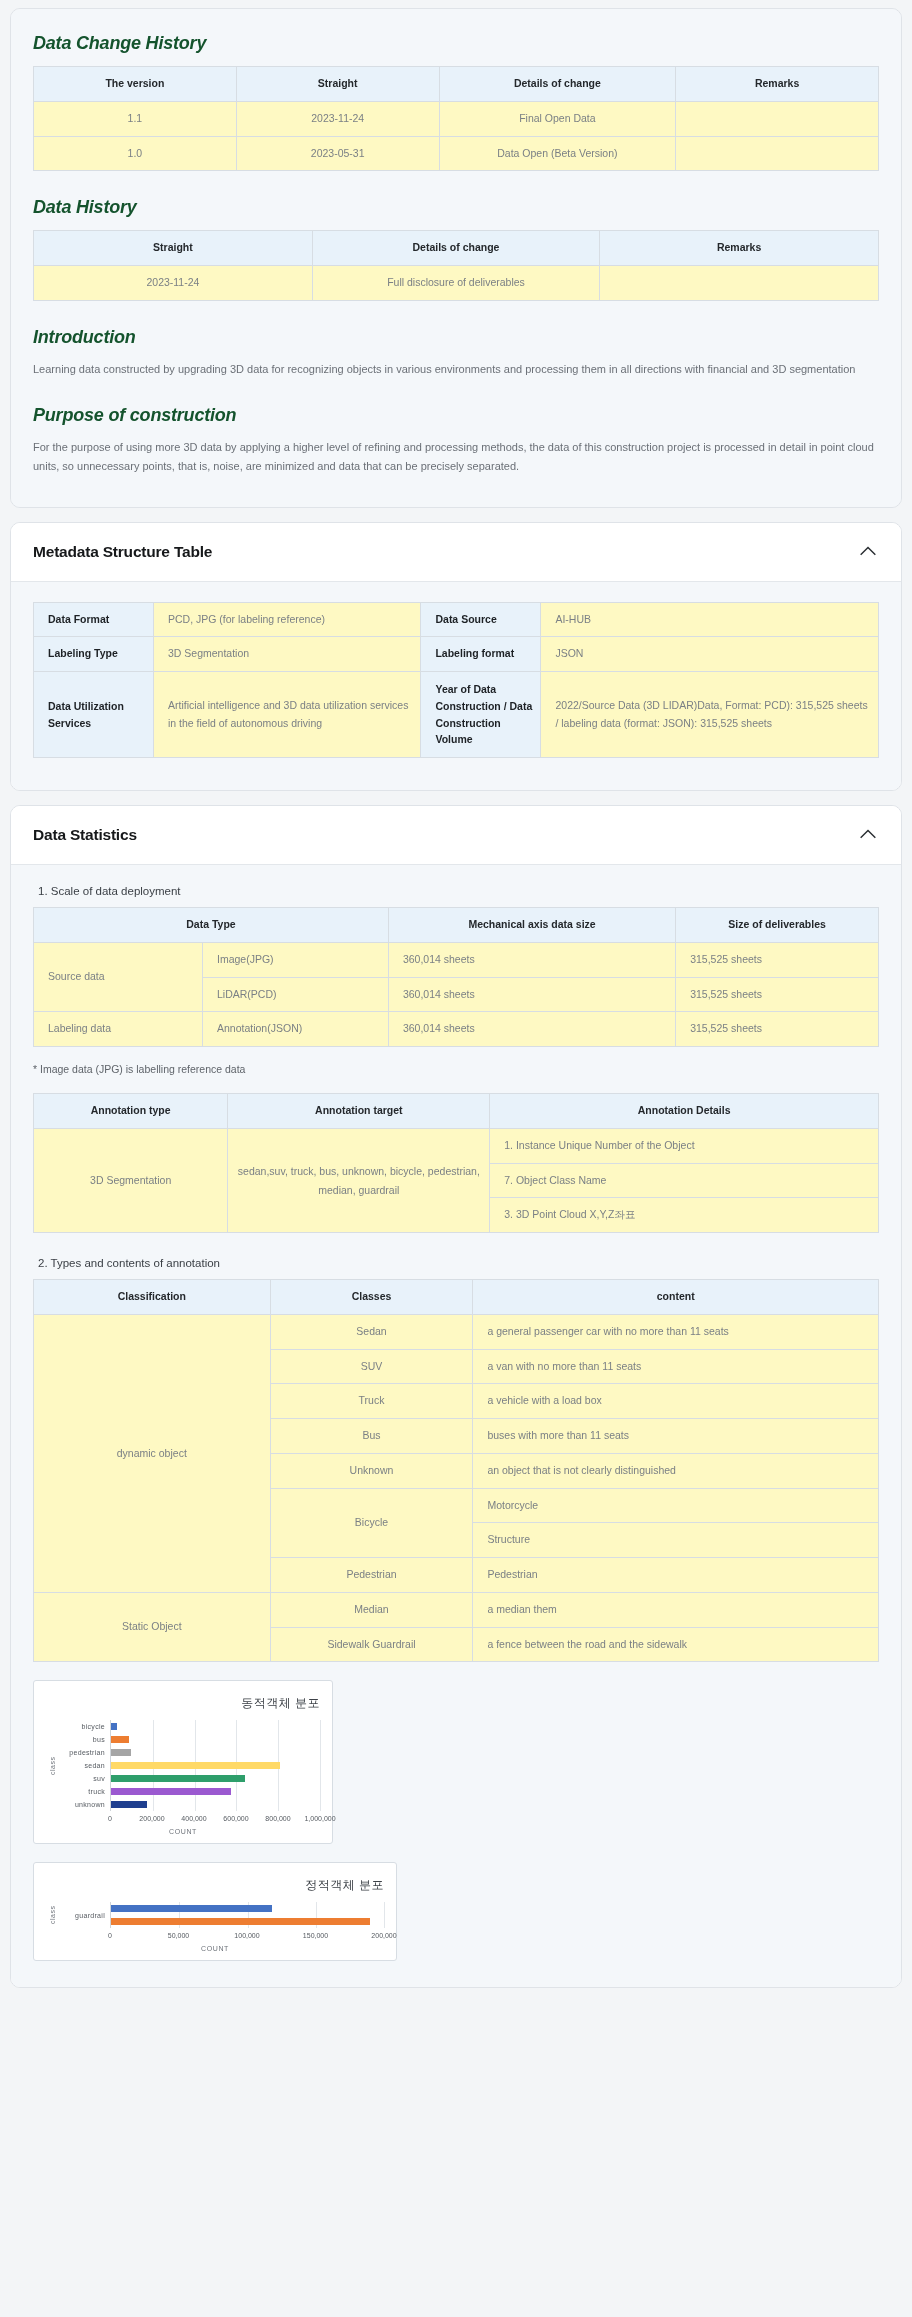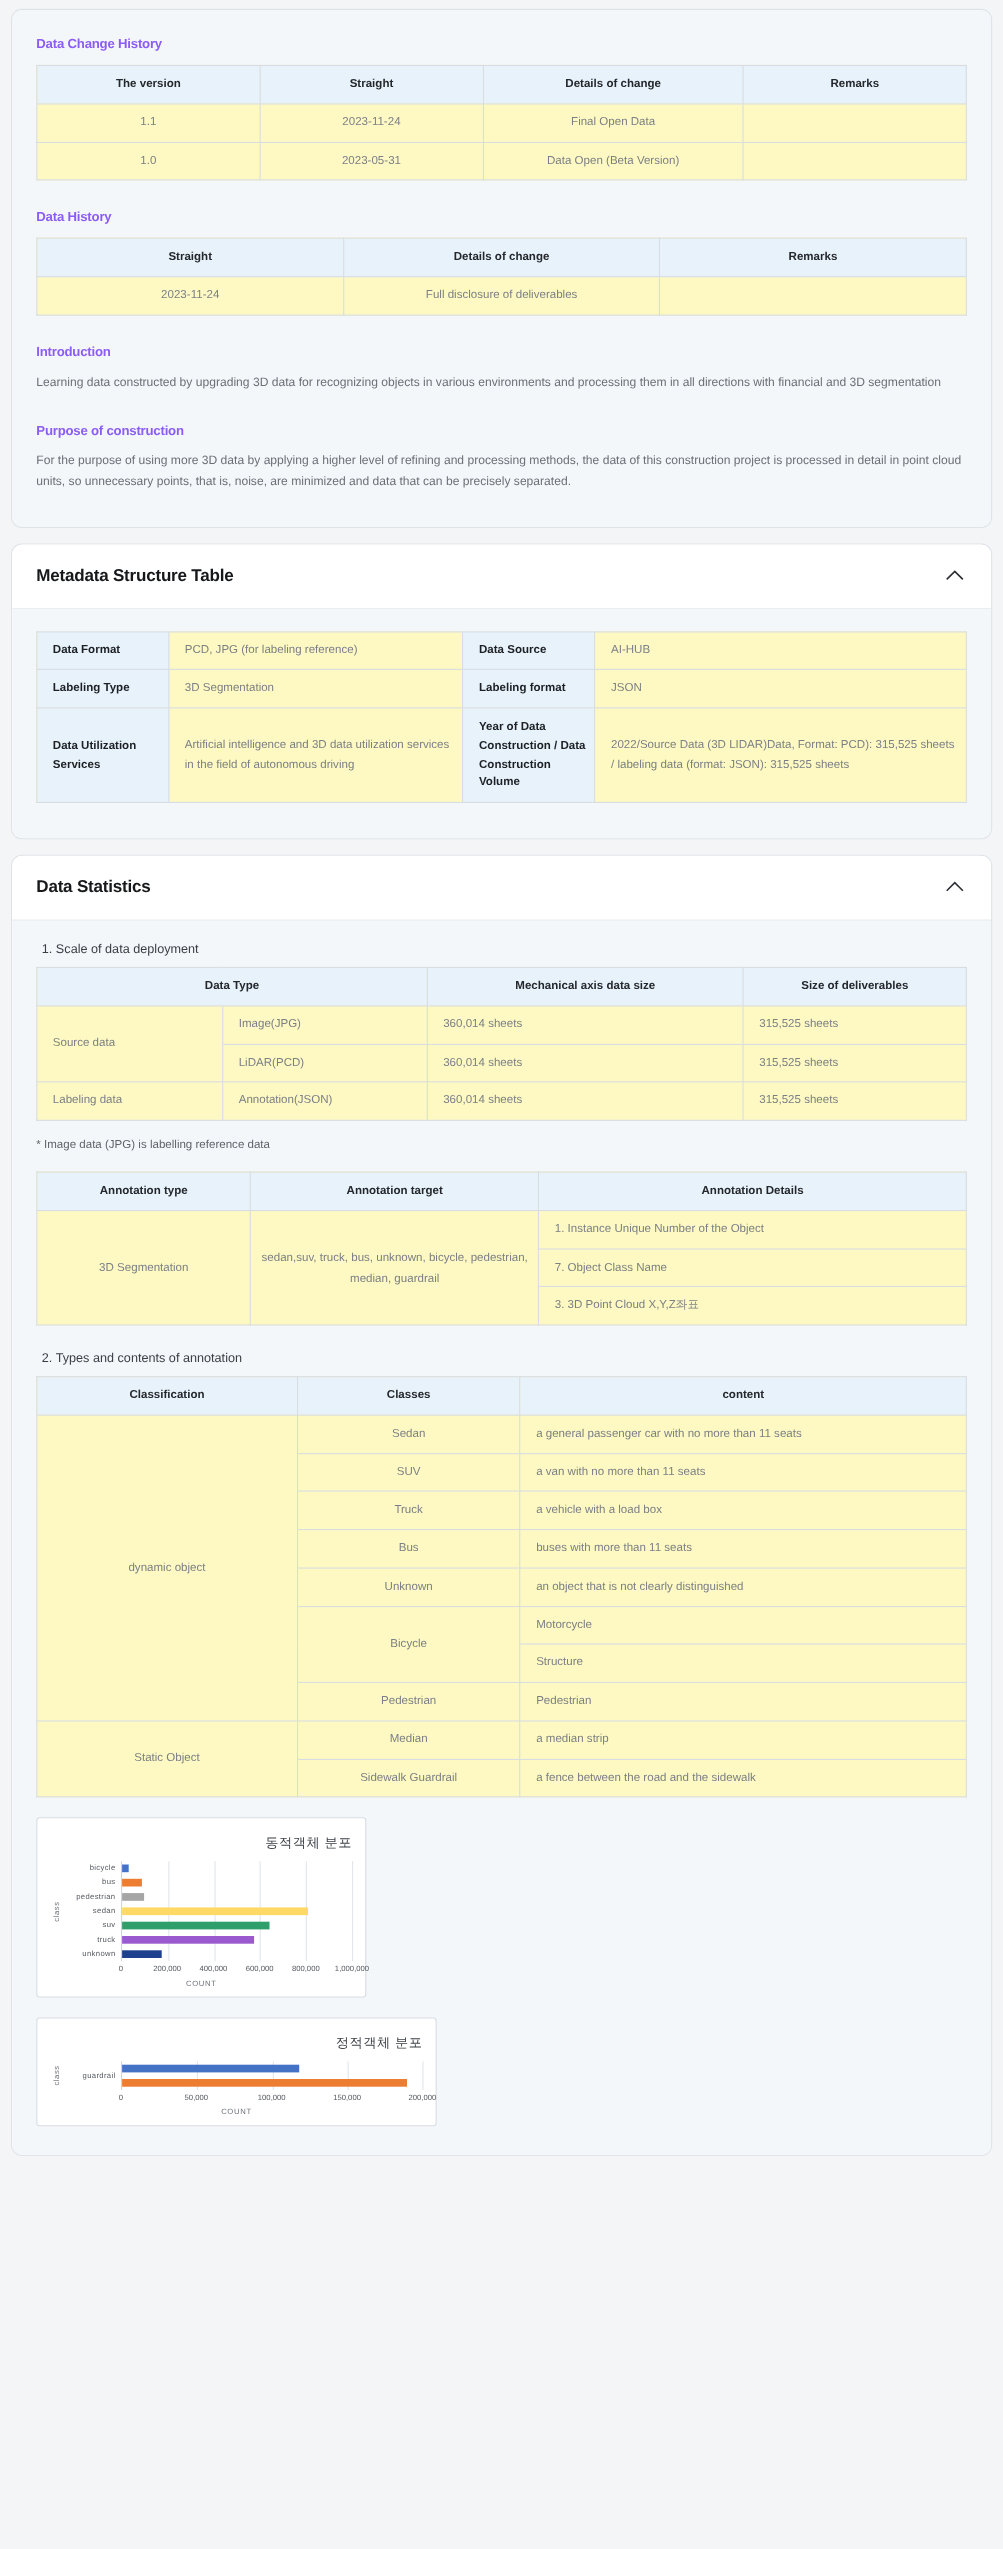--- a/index.html
+++ b/index.html
@@ -45,25 +45,26 @@
     display: block;
     color: #2b2f33;
   }
   .card-body {
     background: #f4f7fa;
     padding: 20px 22px 26px 22px;
   }
 
   
   h3.sec {
-    font-size: 12px;
+    font-size: 18px;
     font-weight: bold;
-    color: #8b5cf6;
+    color: #14532d;
     margin: 4px 0 12px 0;
     letter-spacing: -0.2px;
+    font-style: italic;
   }
   h3.sec.tight { margin-top: 26px; }
   p.para {
     font-size: 11px;
     line-height: 1.75;
     color: #6b7077;
     margin: 0 0 4px 0;
   }
 
   
@@ -414,21 +415,21 @@
           <tr>
             <td class="left">Structure</td>
           </tr>
           <tr>
             <td>Pedestrian</td>
             <td class="left">Pedestrian</td>
           </tr>
           <tr>
             <td rowspan="2">Static Object</td>
             <td>Median</td>
-            <td class="left">a median strip</td>
+            <td class="left">a median them</td>
           </tr>
           <tr>
             <td>Sidewalk Guardrail</td>
             <td class="left">a fence between the road and the sidewalk</td>
           </tr>
         </tbody>
       </table>
 
       <div class="chart-box first">
         <div class="chart-title">동적객체 분포</div>

